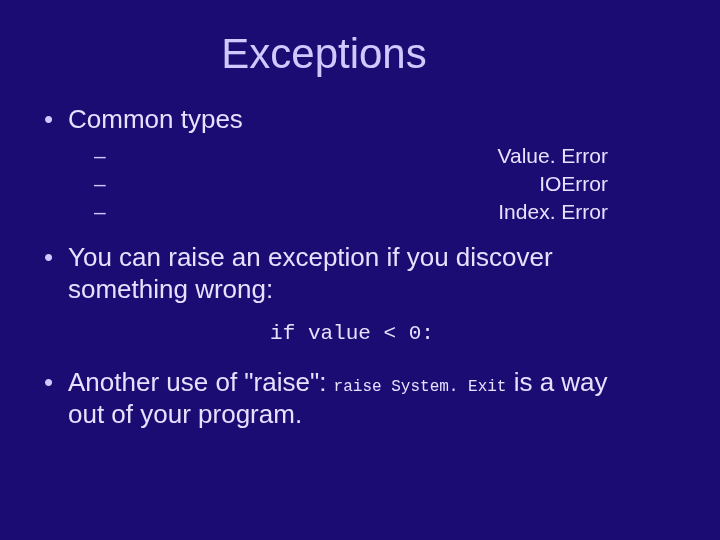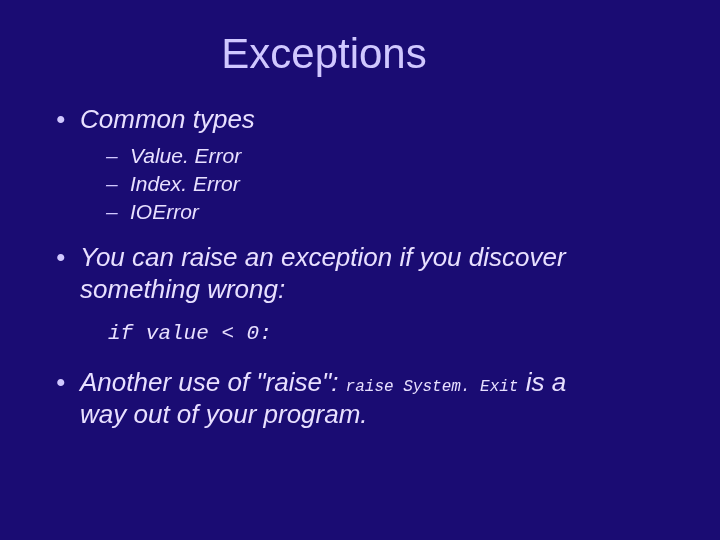--- a/index.html
+++ b/index.html
@@ -21,22 +21,21 @@
   .title {
     text-align: center;
     font-size: 42px;
     font-weight: normal;
     color: #d0c8ff;
     margin: 10px 0 25px 0;
   }
   ul.level1 {
     list-style: none;
     padding: 0;
-    margin: 12px;
-    font-style: italic;
+    margin: 0;
   }
   ul.level1 > li {
     position: relative;
     padding-left: 28px;
     font-size: 26px;
     line-height: 1.25;
     margin-bottom: 10px;
     color: #e8e0ff;
   }
   ul.level1 > li::before {
@@ -52,37 +51,39 @@
     padding: 0;
     margin: 6px 0 14px 0;
   }
   ul.level2 > li {
     position: relative;
     padding-left: 28px;
     margin-left: 22px;
     font-size: 21px;
     line-height: 1.35;
     color: #e8e0ff;
+    text-align: right;
   }
   ul.level2 > li::before {
     content: "–";
     position: absolute;
     left: 4px;
     top: 0;
     font-size: 21px;
     color: #d0c8ff;
   }
   .codeblock {
     margin: 14px 0 18px 28px;
   }
   .codeblock .line1, .codeblock .line2 {
     font-family: "Courier New", Courier, monospace;
     font-size: 21px;
     color: #e8e0ff;
     line-height: 1.35;
+    text-align: center;
   }
   .codeblock .line2 {
     padding-left: 44px;
   }
   .inline-code {
     font-family: "Courier New", Courier, monospace;
     font-size: 16px;
   }
   .bullet3-text .segment {
     display: inline;
@@ -94,22 +95,22 @@
 <div class="slide">
 
   <div class="title">Exceptions</div>
 
   <ul class="level1">
 
     <li>
       <span>Common types</span>
       <ul class="level2">
         <li>Value. Error</li>
+        <li>IOError</li>
         <li>Index. Error</li>
-        <li>IOError</li>
       </ul>
     </li>
 
     <li>
       <span>You can raise an exception if you discover something wrong:</span>
       <div class="codeblock">
         <div class="line1">if value &lt; 0:</div>
       </div>
     </li>
 

